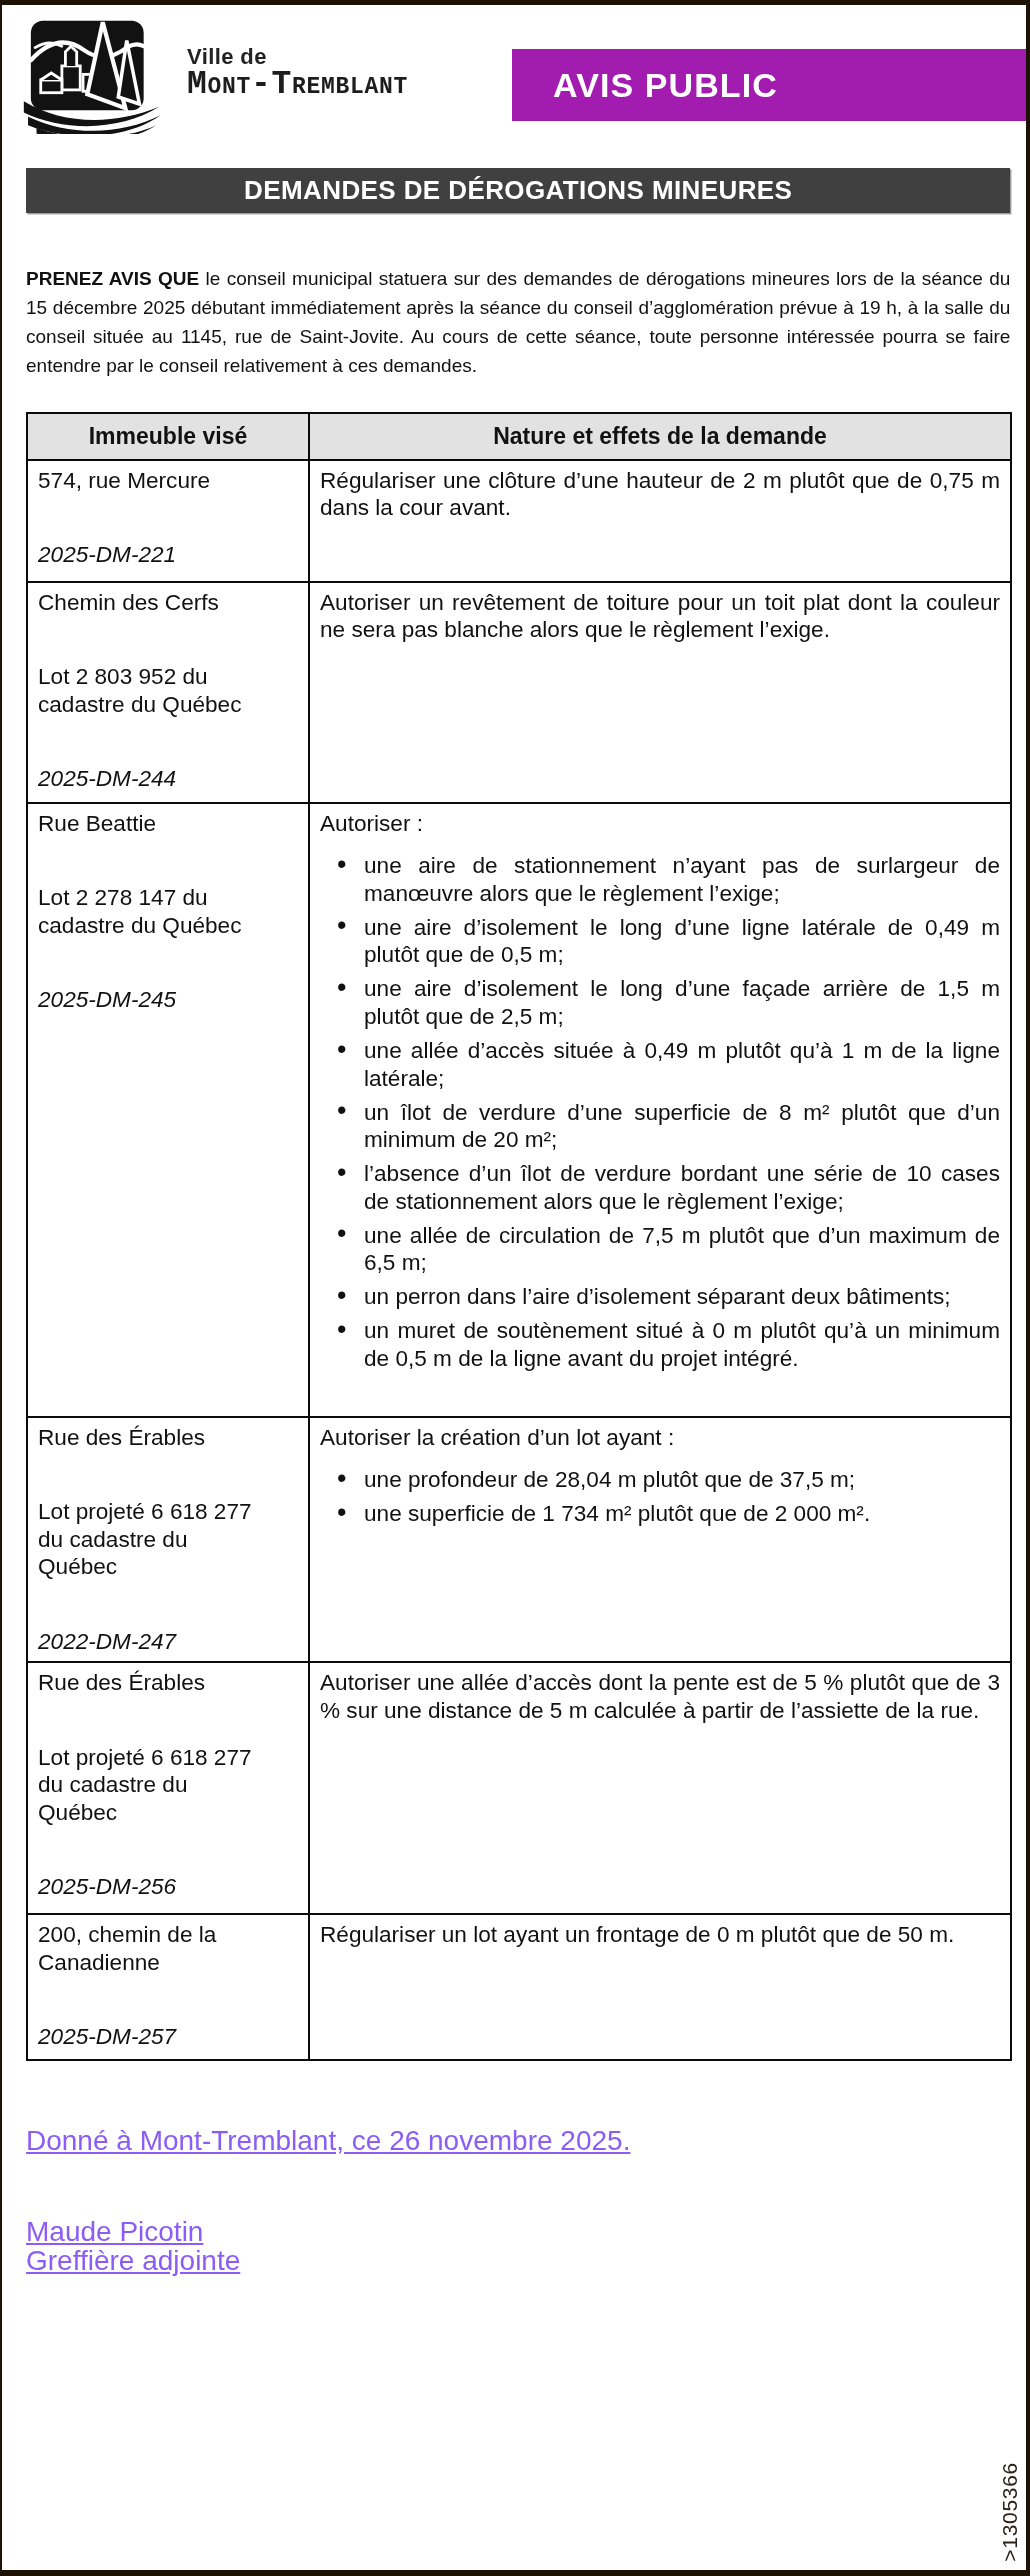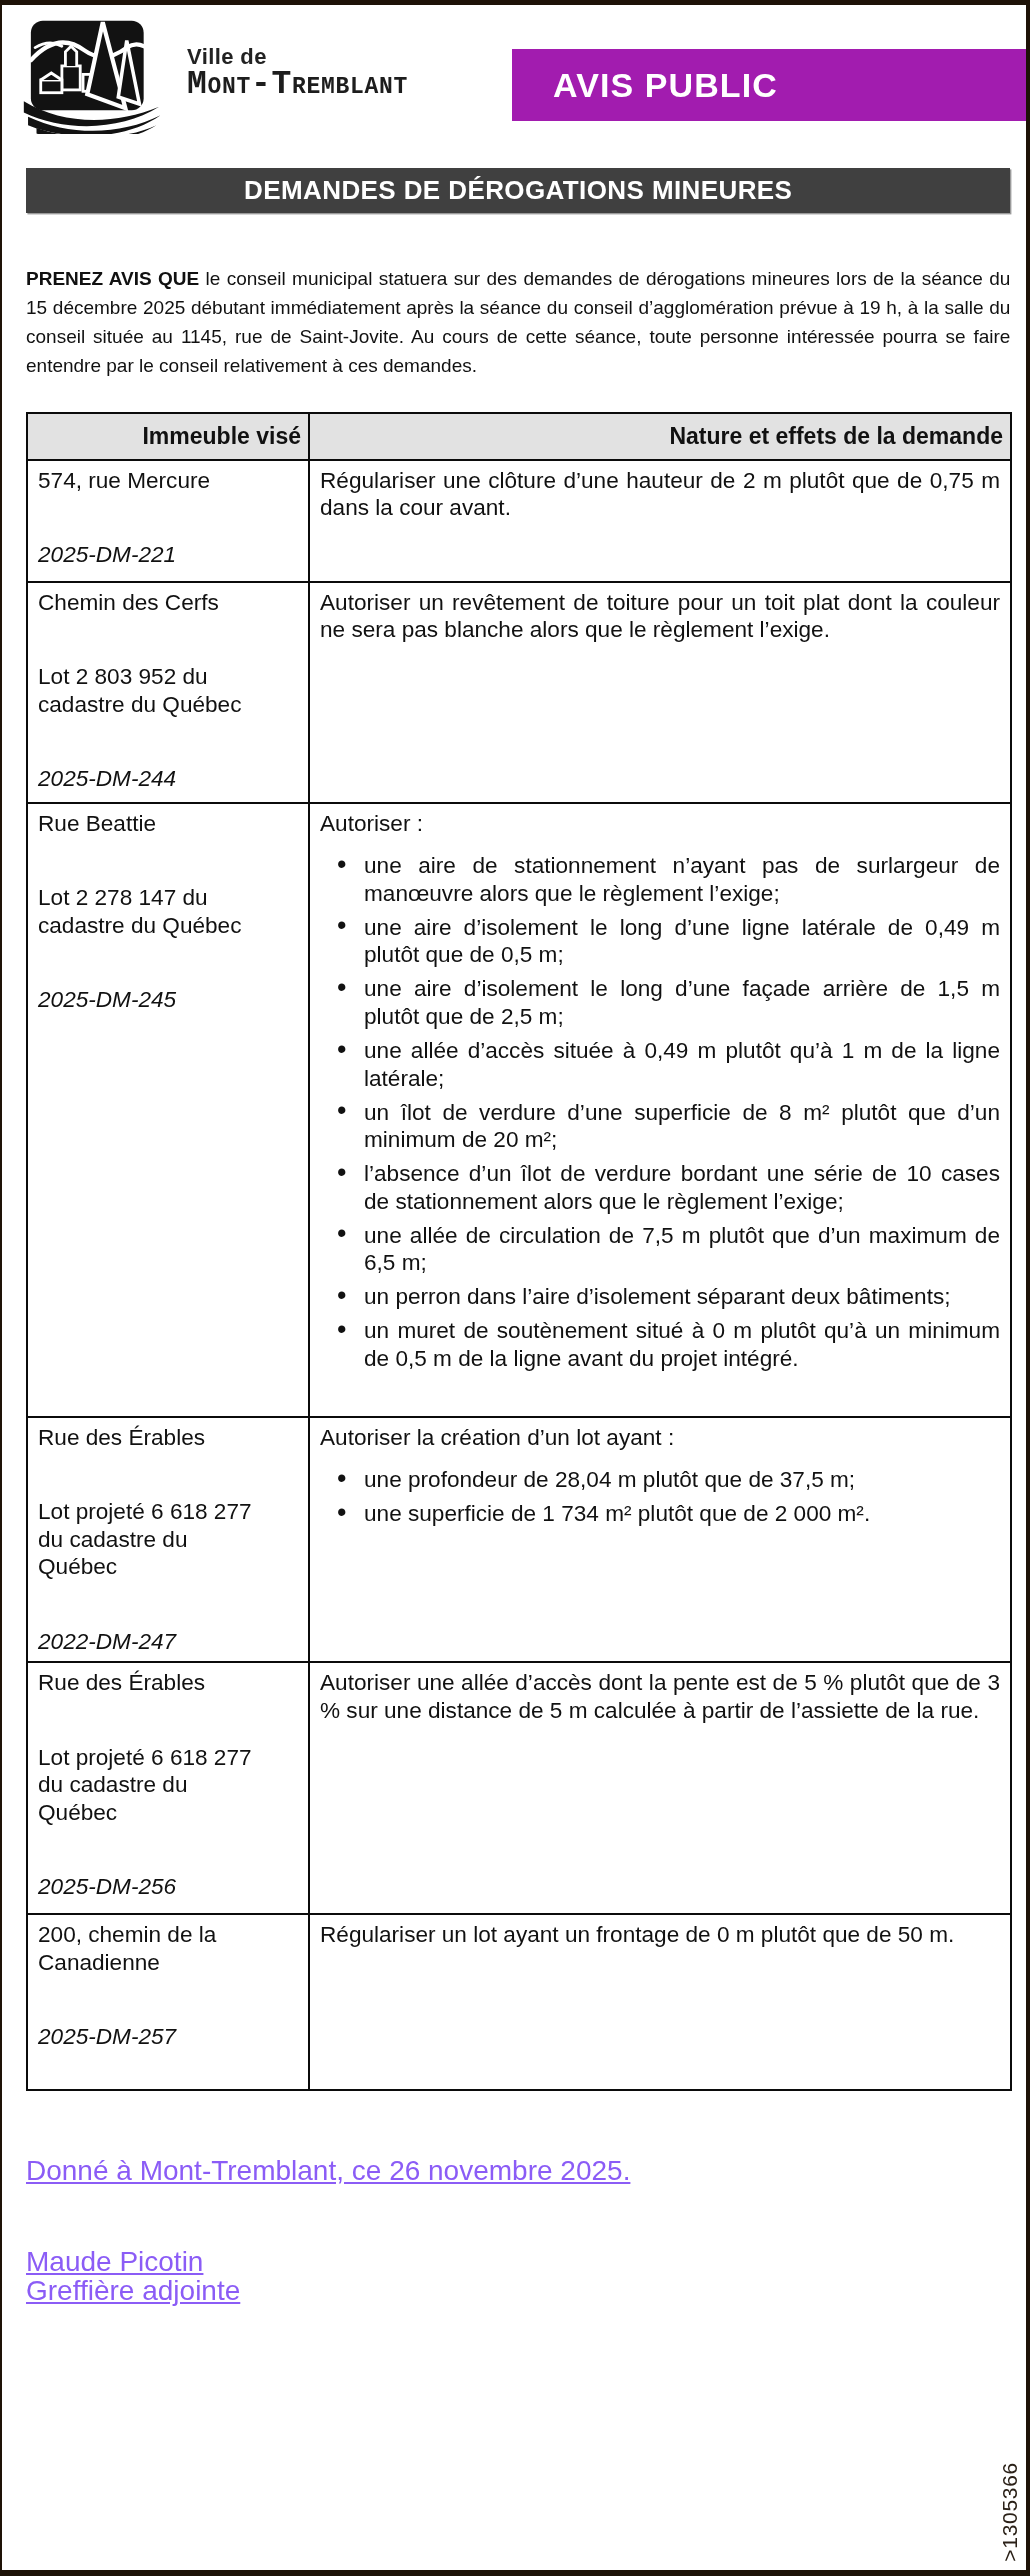--- a/index.html
+++ b/index.html
@@ -40,31 +40,31 @@
   .intro strong{font-weight:700;}
   
   table.notice{
     margin:32px 0 0 24px;width:984px;
     border-collapse:collapse;table-layout:fixed;
     font-size:22.6px;line-height:27.6px;color:#111;
   }
   table.notice,table.notice th,table.notice td{border:2.1px solid #0b0b0b;}
   table.notice th{
     background:#e2e2e2;height:45px;
-    font-size:23px;font-weight:700;text-align:right;vertical-align:middle;
+    font-size:23px;font-weight:700;text-align:center;vertical-align:middle;
     padding:0 7px;
   }
   col.c1{width:282px;} col.c2{width:702px;}
   table.notice td{vertical-align:top;padding:5.7px 10px;}
   tbody tr:nth-child(1){height:122px;}
   tbody tr:nth-child(2){height:221px;}
   tbody tr:nth-child(3){height:614px;margin-left:8px;}
   tbody tr:nth-child(4){height:240px;}
   tbody tr:nth-child(5){height:252px;}
-  tbody tr:nth-child(6){height:176px;}
+  tbody tr:nth-child(6){height:146px;}
   .cell-left .block{margin-top:47px;}
   .cell-left .file{font-style:italic;}
   .cell-right p{margin:0;text-align:justify;}
   .cell-right ul{list-style:none;margin:0;padding:0;}
   .cell-right li{
     position:relative;padding-left:44px;margin-top:6.4px;text-align:justify;
   }
   .cell-right li:first-child{margin-top:15px;}
   .cell-right li::before{
     content:"\2022";position:absolute;left:17px;top:-1.4px;font-size:27px;

